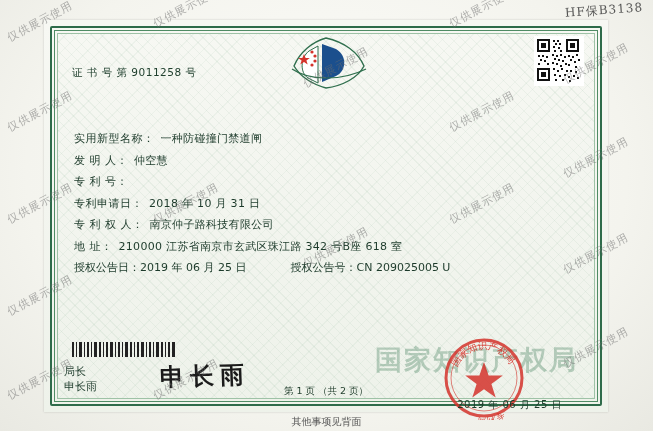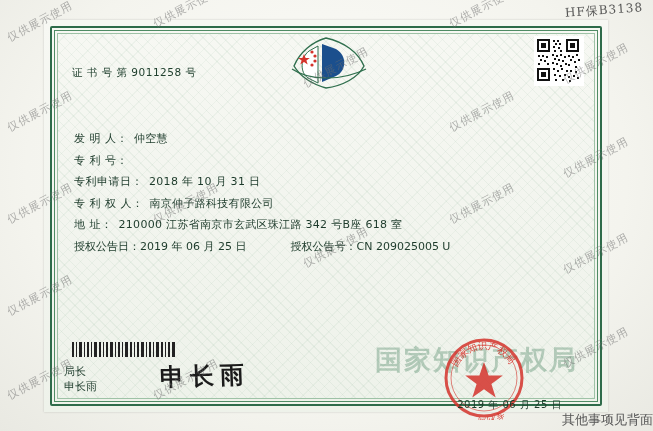--- a/index.html
+++ b/index.html
@@ -244,22 +244,22 @@
     bottom: 14px;
     text-align: center;
     font-size: 9.5px;
     color: #24402f;
     font-family: "DejaVu Sans", sans-serif;
   }
   .outside-footer {
     position: absolute;
     left: 0; right: 0;
     bottom: 2px;
-    text-align: right;
-    font-size: 13px;
+    text-align: center;
+    font-size: 10px;
     color: #555;
     font-family: "DejaVu Sans", sans-serif;
   }
 
   
   .wm {
     position: absolute;
     font-family: "DejaVu Sans", sans-serif;
     font-size: 11px;
     color: rgba(110,110,110,0.55);
@@ -372,20 +372,24 @@
           <circle cx="37" cy="25" r="1.6"></circle>
           <circle cx="34" cy="29" r="1.6"></circle>
         </g>
         <path d="M14 33 C30 44, 62 46, 88 33" fill="none" stroke="#2f6f4d" stroke-width="1.2"></path>
       </svg>
     </div>
 
 
     <div class="fields">
       <div class="row">
+        <span class="label">实用新型名称：</span>
+        <span class="value">一种防碰撞门禁道闸</span>
+      </div>
+      <div class="row">
         <span class="label">发 明 人：</span>
         <span class="value">仲空慧</span>
       </div>
       <div class="row">
         <span class="label">专 利 号：</span>
       </div>
       <div class="row">
         <span class="label">专利申请日：</span>
         <span class="value">2018 年 10 月 31 日</span>
       </div>
@@ -465,20 +469,21 @@
         </text>
         <path id="sealBottom" d="M42,76 m26,-20 a26,26 0 0,1 -52,0" fill="none"></path>
         <text font-family="DejaVu Sans, sans-serif" font-size="8.5" fill="#d4332b" opacity="0.9">
           <textPath href="#sealBottom" startOffset="26%">专利局</textPath>
         </text>
       </svg>
     </div>
 
     <div class="seal-date">2019 年 06 月 25 日</div>
 
+    <div class="page-no">第 1 页 （共 2 页）</div>
   </div>
 
   <div class="outside-footer">其他事项见背面</div>
 
   <div id="watermark-layer">
       <div class="wm" style="left: 4px; top: 14px;">仅供展示使用</div>
       <div class="wm" style="left: 4px; top: 104px;">仅供展示使用</div>
       <div class="wm" style="left: 4px; top: 196px;">仅供展示使用</div>
       <div class="wm" style="left: 4px; top: 288px;">仅供展示使用</div>
       <div class="wm" style="left: 4px; top: 372px;">仅供展示使用</div>

